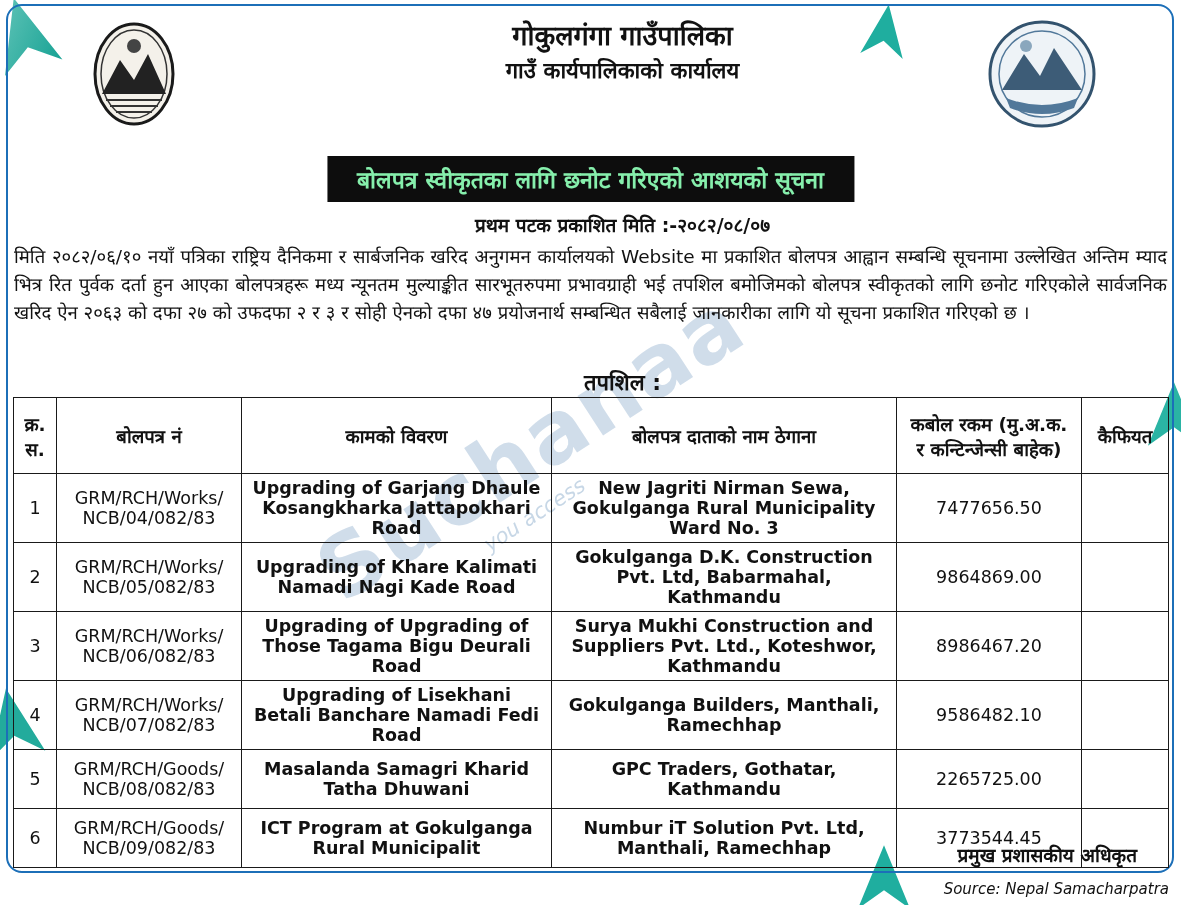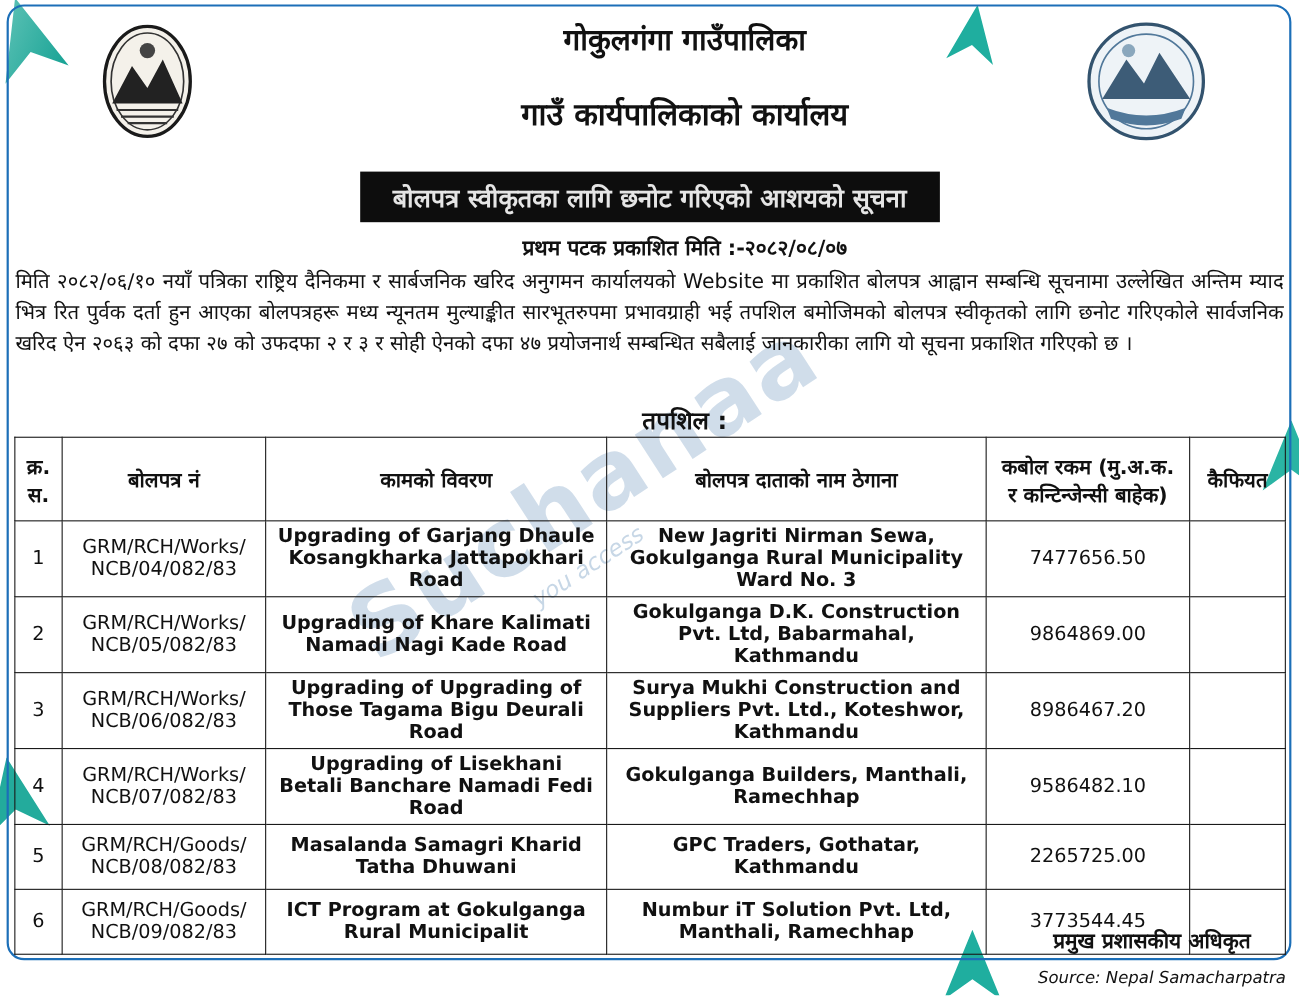--- a/index.html
+++ b/index.html
@@ -7,26 +7,26 @@
   .page {
     position:relative; width:1181px; height:905px; background:#ffffff;
     overflow:hidden; font-family:"DejaVu Sans","Liberation Sans",sans-serif; color:#111;
   }
   .doc-border {
     position:absolute; left:6px; top:4px; width:1168px; height:869px;
     border:2.5px solid #1c6fb8; border-radius:16px; pointer-events:none;
   }
   .centered { position:absolute; left:16px; right:0; text-align:center;padding-left:48px; }
   .org-name   { top:16px;  font-size:27px; font-weight:bold; }
-  .org-office { top:54px;  font-size:28px; font-weight:bold;margin-top:30px; }
+  .org-office { top:54px;  font-size:22px; font-weight:bold; }
   .org-place  { top:92px;  font-size:18px; font-weight:bold; }
   .org-prov   { top:122px; font-size:18px; font-weight:bold; }
   .banner {
     position:absolute; top:156px; left:50%; transform:translateX(-50%);
-    background:#0d0d0d; color:#e5e5e5; font-size:23px; font-weight:bold;
+    background:#0d0d0d; color:#86efac; font-size:23px; font-weight:bold;
     padding:7px 30px; white-space:nowrap;
   }
   .pub-date { top:212px; font-size:19px; font-weight:bold; }
   .body-par {
     position:absolute; top:243px; left:14px; right:14px;
     font-size:18.5px; line-height:28px; text-align:justify;
   }
   .details-label { top:366px; font-size:22px; font-weight:bold; }
   table.tender {
     position:absolute; top:397px; left:13px; width:1155px;

